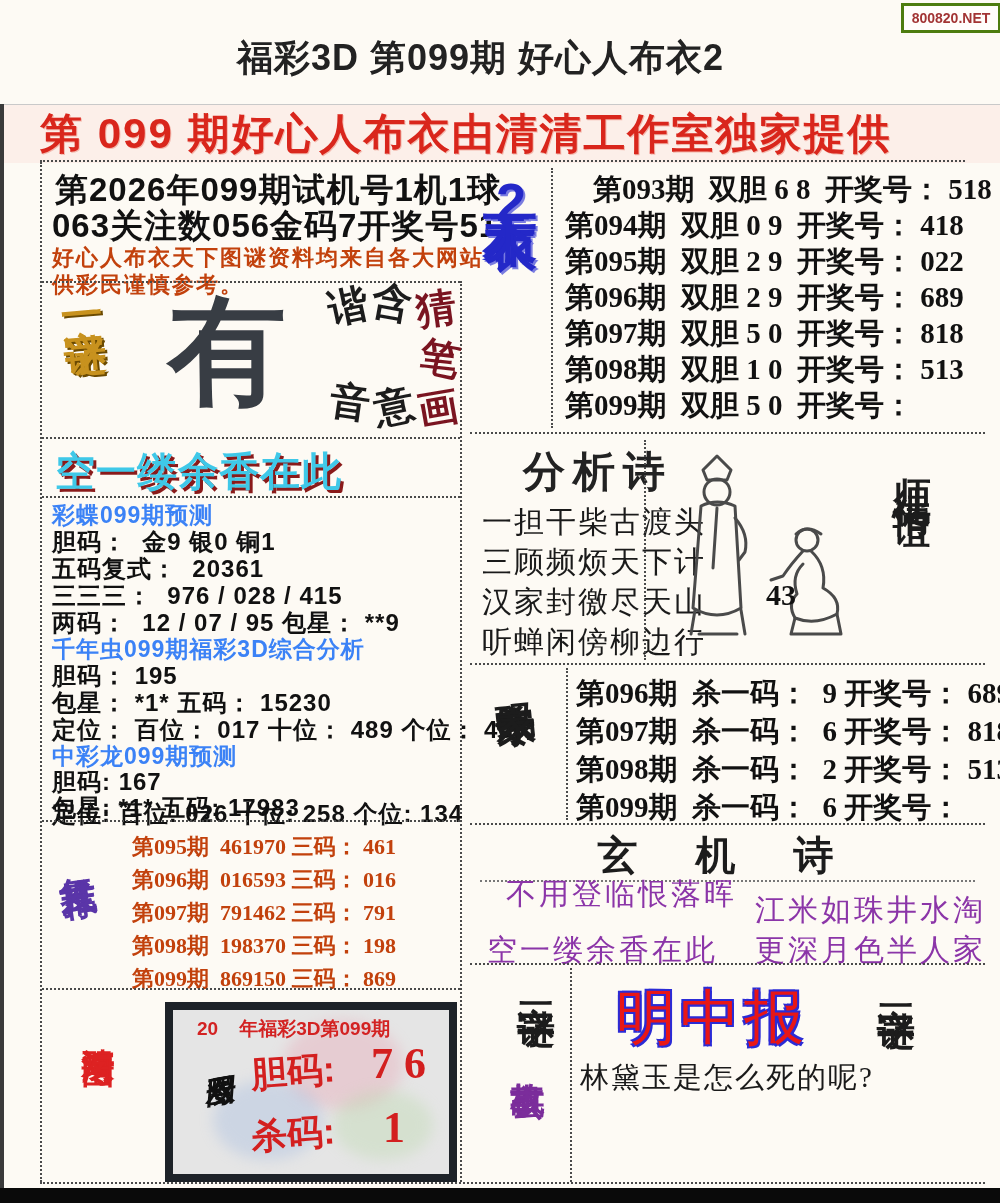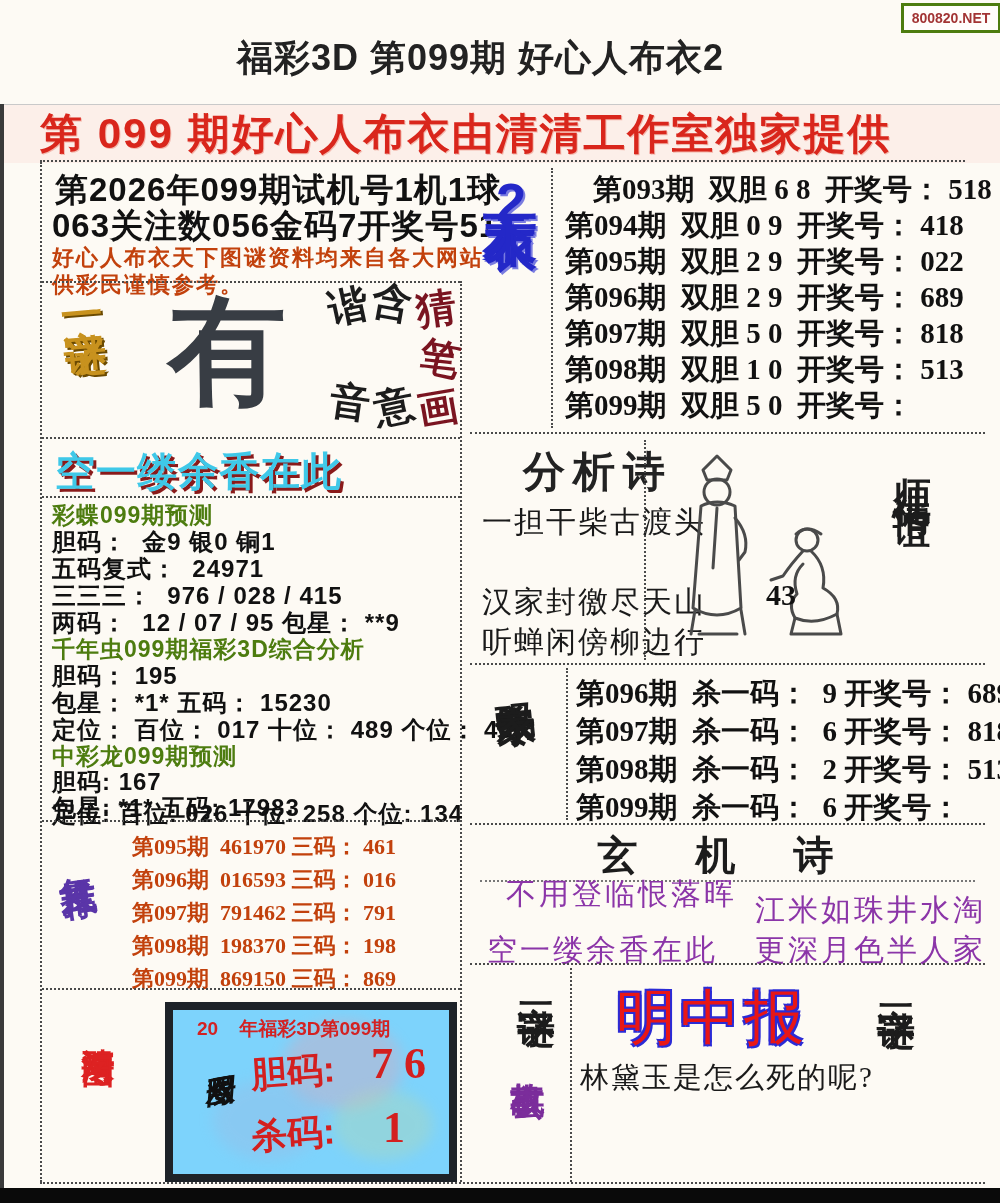--- a/index.html
+++ b/index.html
@@ -23,29 +23,29 @@
   .info-l12{font-size:33px;font-weight:bold;color:#111;letter-spacing:1px;}
   .info-l34{font-size:22px;font-weight:bold;color:#c2410c;letter-spacing:2px;}
 
   .riddle-label{left:58px;top:292px;height:142px;font-size:42px;font-weight:bold;color:#c8921e;
                 text-shadow:2px 2px 0 #6b4a00;transform:rotate(-5deg);letter-spacing:4px;}
   .riddle-answer{left:168px;top:292px;font-size:118px;font-weight:bold;color:#383d44;line-height:1;}
   .hint{position:absolute;font-size:40px;font-weight:bold;line-height:1;}
 
   .daily-header{left:55px;top:444px;font-size:40px;font-weight:bold;color:#3fc8e8;
                 text-shadow:3px 3px 0 #8a1a1a;letter-spacing:1px;}
-  .sec-title{font-size:23px;font-weight:bold;color:#4d7c0f;letter-spacing:1px;}
+  .sec-title{font-size:23px;font-weight:bold;color:#3b82f6;letter-spacing:1px;}
   .sec-row{font-size:24px;font-weight:bold;color:#111;letter-spacing:1px;}
 
   .fushi-label{left:56px;top:848px;height:140px;font-size:36px;font-weight:bold;color:#5a35a8;
                transform:rotate(-8deg);letter-spacing:2px;}
   .fushi-row{font-size:22px;font-weight:bold;color:#c2410c;}
 
   .qq-side{left:75px;top:1022px;height:160px;font-size:33px;font-weight:bold;color:#dd2222;letter-spacing:2px;}
-  .qq-box{left:165px;top:1002px;width:276px;height:164px;border:8px solid #1d2228;background:#7dd3fc;overflow:hidden;}
+  .qq-box{left:165px;top:1002px;width:276px;height:164px;border:8px solid #1d2228;background:#e5e5e5;overflow:hidden;}
   .blob{position:absolute;border-radius:50%;filter:blur(7px);opacity:.35;}
   .qq-title{left:24px;top:6px;font-size:19px;font-weight:bold;color:#d32222;}
   .qq-inner{left:28px;top:44px;height:112px;font-size:30px;font-weight:bold;color:#111;
             transform:rotate(-10deg);font-style:italic;}
   .qq-lab{font-size:36px;font-weight:bold;color:#d31f1f;transform:rotate(-4deg);}
   .qq-val{font-size:44px;font-weight:bold;color:#d31f1f;}
 
   .buyi-label{left:474px;top:172px;height:262px;font-size:54px;font-weight:bold;color:#2428c8;
               text-shadow:2px 2px 0 #7a7ce0;}
   .buyi-row{font-size:29px;font-weight:bold;color:#111;}
@@ -104,21 +104,21 @@
     <span class="hint" style="left:2px;top:96px;color:#1c1c1c;transform:rotate(8deg);">音</span>
     <span class="hint" style="left:46px;top:100px;color:#1c1c1c;transform:rotate(-12deg);">意</span>
   </div>
   <div class="hline" style="left:42px;top:437px;width:418px;"></div>
 
   <div class="abs daily-header">空一缕余香在此</div>
   <div class="hline" style="left:42px;top:496px;width:418px;"></div>
 
   <div class="abs sec-title" style="left:52px;top:500px;">彩蝶099期预测</div>
   <div class="abs sec-row pre" style="left:52px;top:526px;">胆码：  金9 银0 铜1</div>
-  <div class="abs sec-row pre" style="left:52px;top:553px;">五码复式：  24971</div>
+  <div class="abs sec-row pre" style="left:52px;top:553px;">五码复式：  20361</div>
   <div class="abs sec-row pre" style="left:52px;top:580px;">三三三：  976 / 028 / 415</div>
   <div class="abs sec-row pre" style="left:52px;top:607px;">两码：  12 / 07 / 95 包星： **9</div>
 
   <div class="abs sec-title" style="left:52px;top:634px;">千年虫099期福彩3D综合分析</div>
   <div class="abs sec-row pre" style="left:52px;top:660px;">胆码： 195</div>
   <div class="abs sec-row pre" style="left:52px;top:687px;">包星： *1* 五码： 15230</div>
   <div class="abs sec-row pre" style="left:52px;top:714px;">定位： 百位： 017 十位： 489 个位： 469</div>
 
   <div class="abs sec-title" style="left:52px;top:741px;">中彩龙099期预测</div>
   <div class="abs sec-row pre" style="left:52px;top:766px;">胆码: 167</div>
@@ -153,20 +153,21 @@
   <div class="abs buyi-row serif pre" style="left:565px;top:206px;">第094期  双胆 0 9  开奖号： 418</div>
   <div class="abs buyi-row serif pre" style="left:565px;top:242px;">第095期  双胆 2 9  开奖号： 022</div>
   <div class="abs buyi-row serif pre" style="left:565px;top:278px;">第096期  双胆 2 9  开奖号： 689</div>
   <div class="abs buyi-row serif pre" style="left:565px;top:314px;">第097期  双胆 5 0  开奖号： 818</div>
   <div class="abs buyi-row serif pre" style="left:565px;top:350px;">第098期  双胆 1 0  开奖号： 513</div>
   <div class="abs buyi-row serif pre" style="left:565px;top:386px;">第099期  双胆 5 0  开奖号：</div>
   <div class="hline" style="left:470px;top:432px;width:515px;"></div>
 
   <div class="abs fenxi-title">分析诗</div>
   <div class="abs fenxi-line serif" style="left:482px;top:502px;">一担干柴古渡头</div>
+  <div class="abs fenxi-line serif" style="left:482px;top:542px;">三顾频烦天下计</div>
   <div class="abs fenxi-line serif" style="left:482px;top:582px;">汉家封徼尽天山</div>
   <div class="abs fenxi-line serif" style="left:482px;top:622px;">听蝉闲傍柳边行</div>
   <div class="vline" style="left:644px;top:440px;height:220px;"></div>
   <svg class="abs" style="left:655px;top:448px;" width="225" height="210" viewBox="0 0 225 210">
     <g fill="none" stroke="#4a4a4a" stroke-width="3" stroke-linecap="round" stroke-linejoin="round">
       <path d="M48 22 L62 8 L76 22 L72 32 L52 32 Z"></path>
       <circle cx="62" cy="44" r="13"></circle>
       <path d="M46 58 L38 160 Q62 174 86 160 L80 58 Q62 50 46 58 Z"></path>
       <path d="M62 60 L58 120"></path>
       <path d="M80 70 Q94 86 90 104 L84 112"></path>

